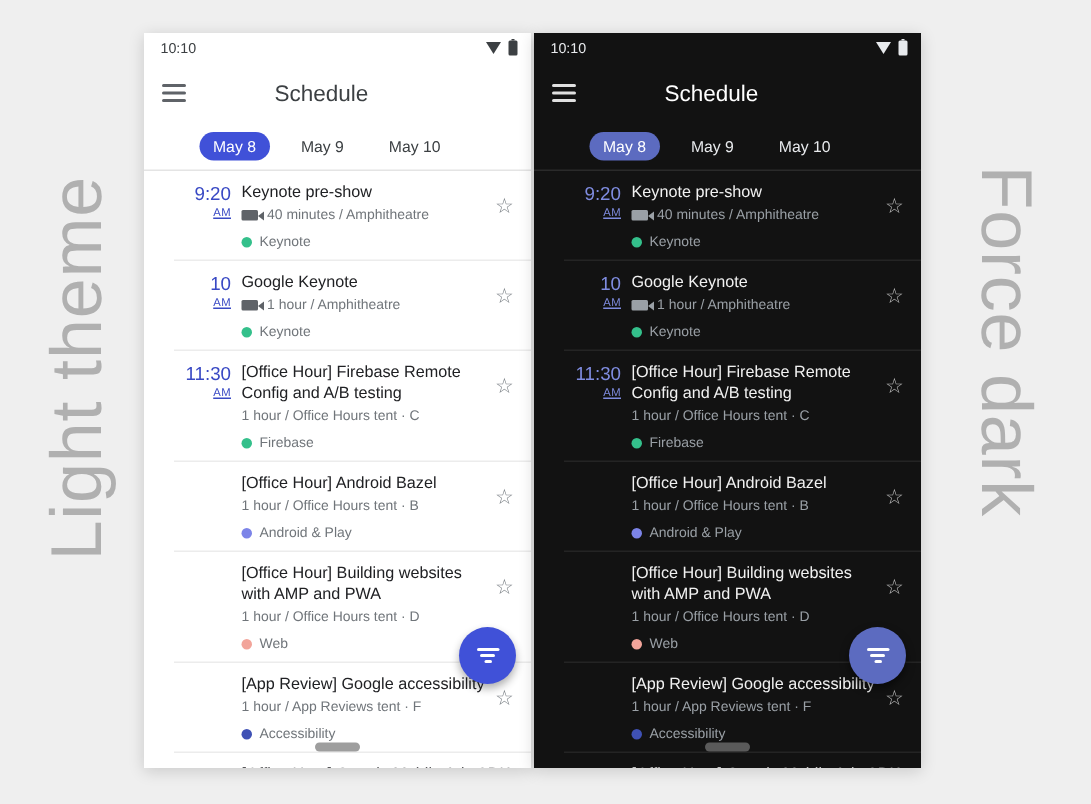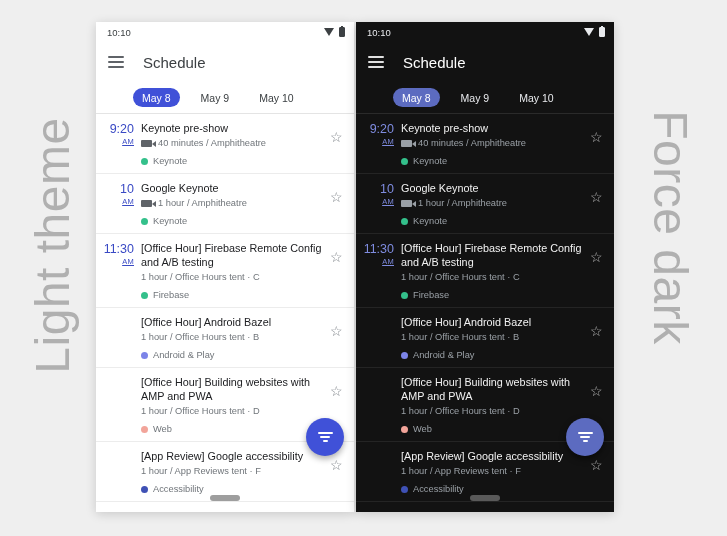--- a/index.html
+++ b/index.html
@@ -59,21 +59,21 @@
   .statusbar .spacer { flex: 1; }
   .statusbar .sb-icons { display: flex; align-items: center; gap: 5px; }
   .wifi-ico { width: 0; height: 0; border-left: 5.5px solid transparent;
               border-right: 5.5px solid transparent; border-top: 8px solid currentColor; }
   .batt-ico { width: 6px; height: 10px; border: 1.2px solid currentColor;
               background: currentColor; border-radius: 1px; position: relative; }
   .batt-ico::before { content:""; position:absolute; top:-2.4px; left:1.2px;
               width: 2.2px; height: 1.6px; background: currentColor; }
 
   
-  .appbar { height: 40px; display: flex; align-items: center; padding: 0 12px; }
+  .appbar { height: 40px; display: flex; align-items: center; padding: 0 12px; gap: 40px; }
   .light .appbar { background: #ffffff; }
   .dark  .appbar { background: #121212; }
   .hamburger { width: 16px; height: 12px; display: flex; flex-direction: column;
                justify-content: space-between; margin-right: 19px; cursor: pointer; }
   .hamburger span { display: block; height: 1.6px; width: 100%; border-radius: 1px; }
   .light .hamburger span { background: #5f6368; }
   .dark  .hamburger span { background: #e0e0e0; }
   .appbar-title { font-size: 15px; font-weight: 400; }
   .light .appbar-title { color: #3c4043; }
   .dark  .appbar-title { color: #ffffff; }
@@ -88,21 +88,21 @@
   .dark  .chip.inactive { color: #e8eaed; }
   .chip.active { color: #ffffff; font-weight: 500; }
   .light .chip.active { background: #4051d8; }
   .dark  .chip.active { background: #5c6bc0; }
 
   
   .list { position: relative; height: 398px; overflow: hidden; }
   .light .list { background: #ffffff; }
   .dark  .list { background: #121212; }
 
-  .event { display: flex; padding: 7px 10px 7px 7px; position: relative; }
+  .event { display: flex; padding: 7px 10px 7px 7px; position: relative; margin-left: 20px; }
   .light .event { border-bottom: 1px solid #ececec; }
   .dark  .event { border-bottom: 1px solid #242424; }
 
   .timecol { width: 38px; flex: 0 0 38px; text-align: right; padding-right: 7px; padding-top: 1px; }
   .time-big { font-size: 12.5px; line-height: 14px; font-weight: 400; }
   .light .time-big { color: #3949c4; }
   .dark  .time-big { color: #7f8ce0; }
   .time-ampm { font-size: 7.5px; line-height: 11px; letter-spacing: .3px; text-decoration: underline; }
   .light .time-ampm { color: #3949c4; }
   .dark  .time-ampm { color: #7f8ce0; }

